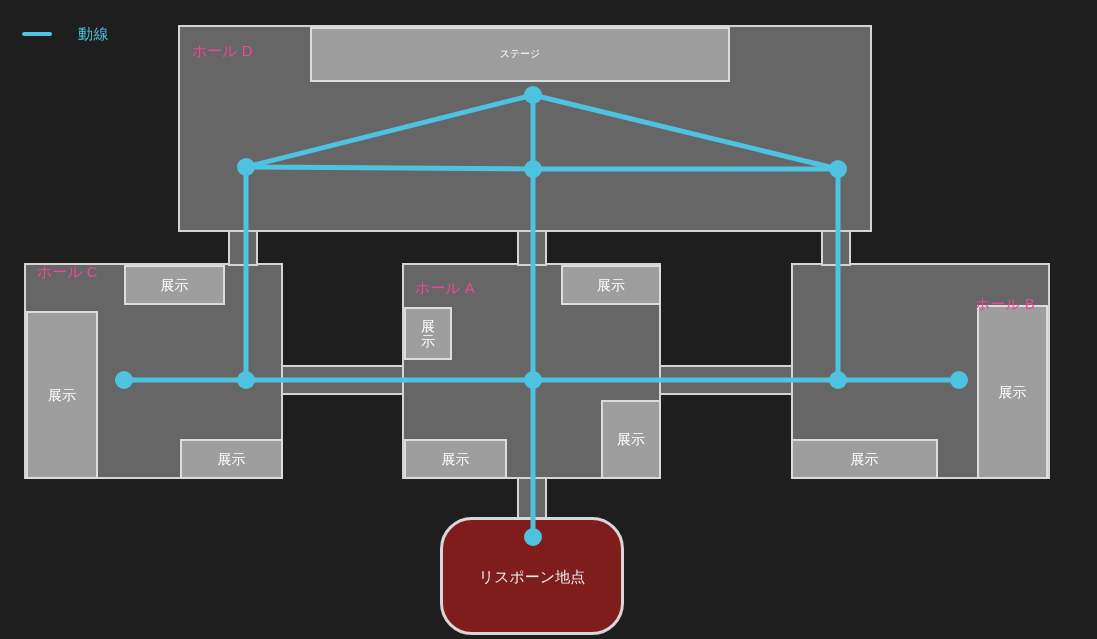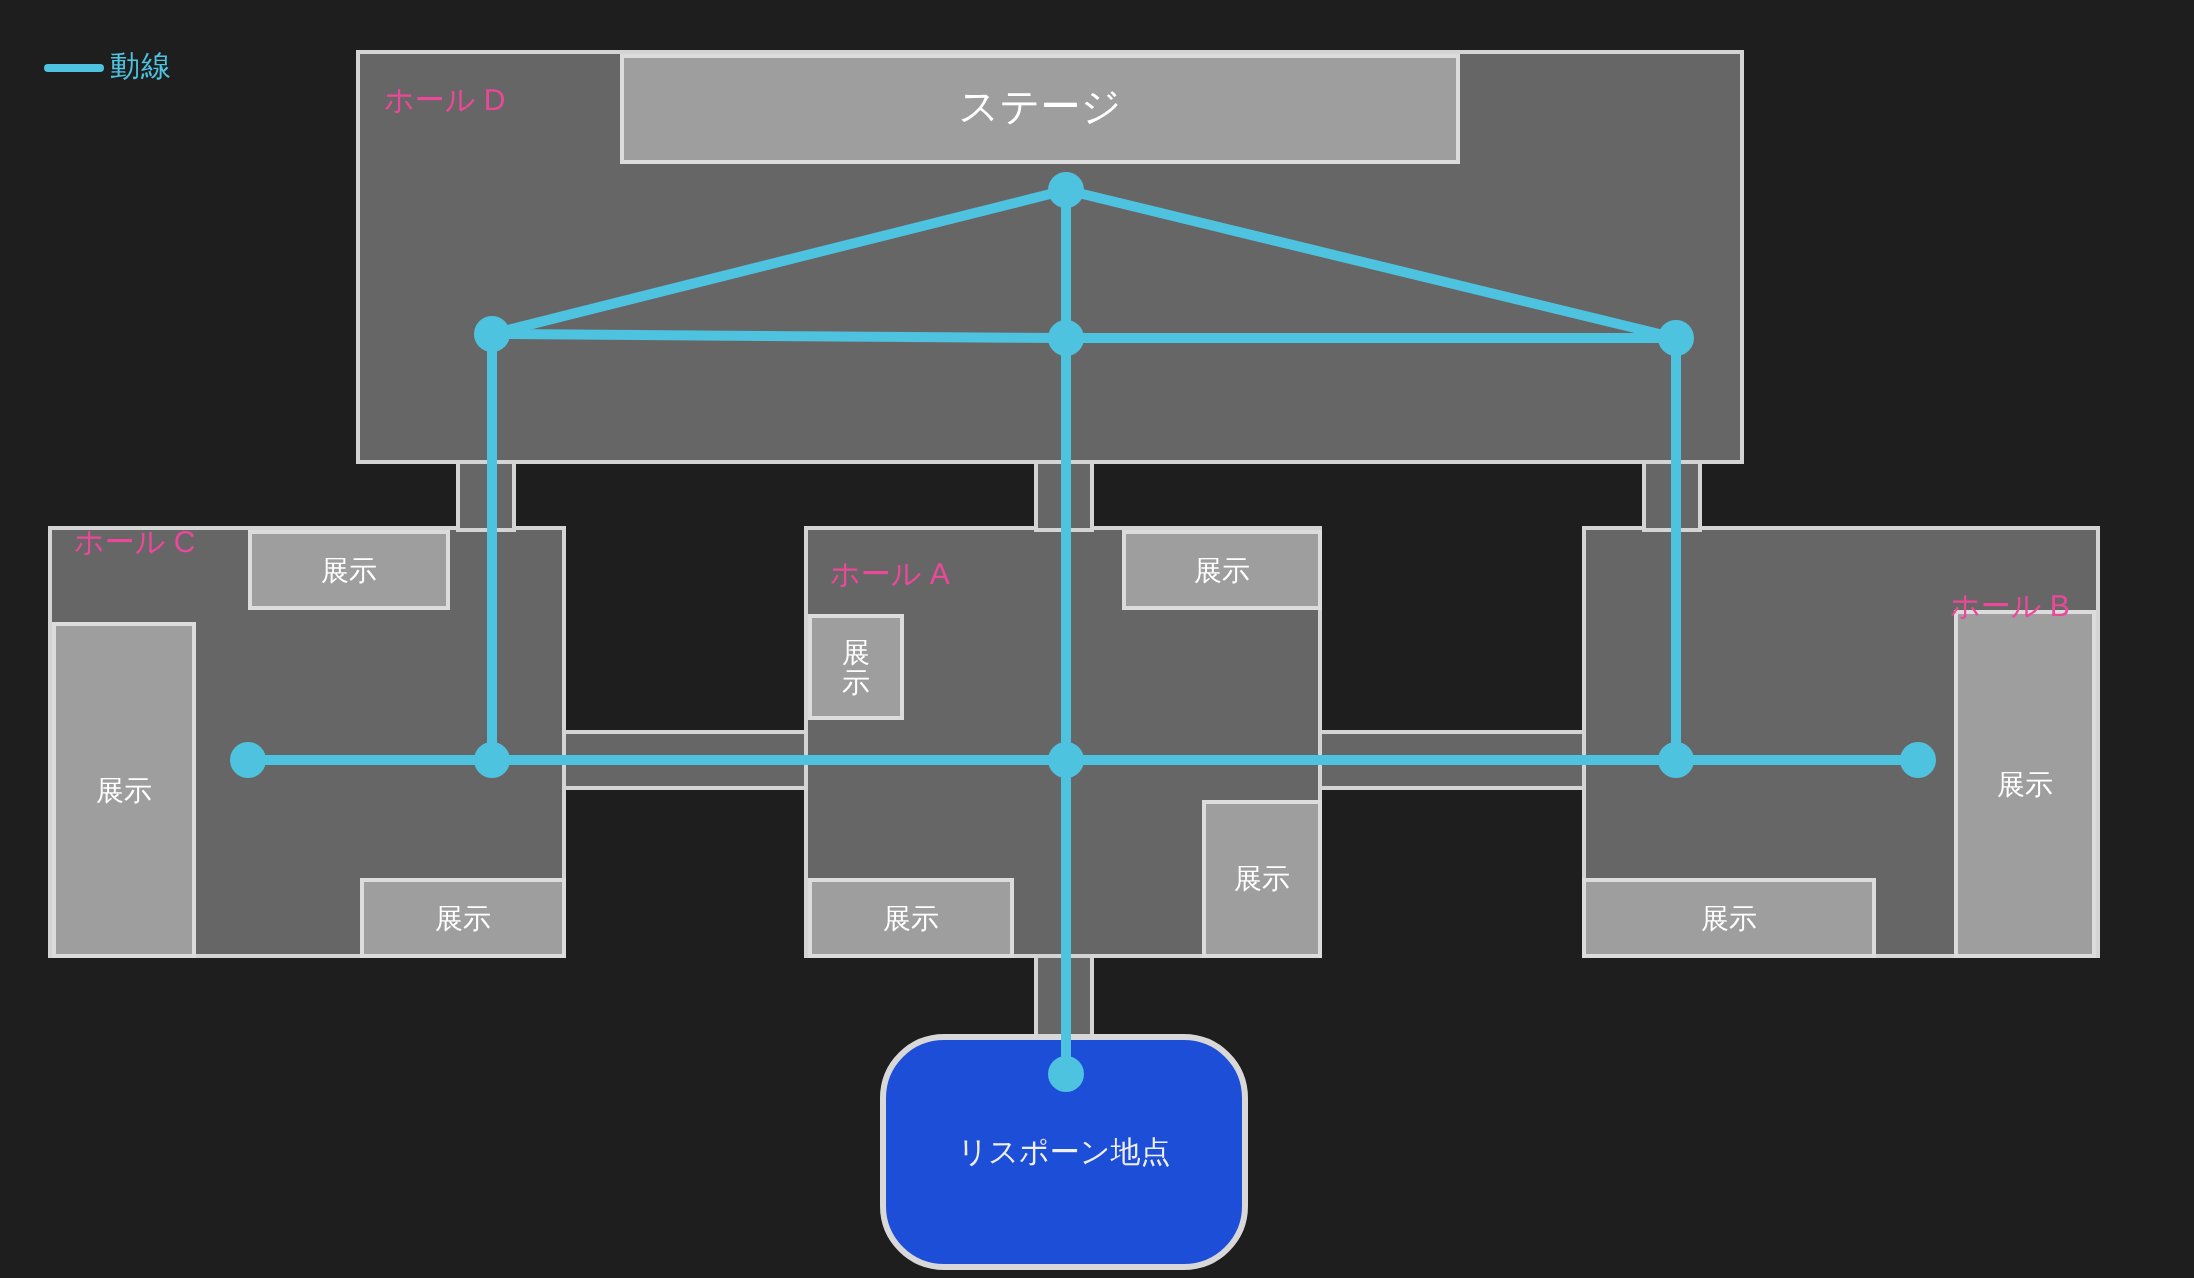--- a/index.html
+++ b/index.html
@@ -20,21 +20,21 @@
     background: #1e1e1e;
   }
 
   
   .legend {
     position: absolute;
     left: 22px;
     top: 26px;
     display: flex;
     align-items: center;
-    gap: 3px;
+    gap: 26px;
     z-index: 40;
   }
   .legend-swatch {
     width: 30px;
     height: 4px;
     border-radius: 2px;
     background: #4ec3e0;
     display: block;
   }
   .legend-label {
@@ -86,21 +86,21 @@
     position: absolute;
     background: #666666;
     border: 2px solid #d4d4d4;
     box-sizing: border-box;
     z-index: 6;
   }
 
   
   .respawn {
     position: absolute;
-    background: #1d4ed8;
+    background: #7f1d1d;
     border: 3px solid #d8d8d8;
     border-radius: 32px;
     box-sizing: border-box;
     display: flex;
     align-items: center;
     justify-content: center;
     z-index: 8;
   }
   .respawn-label {
     color: #efefef;
@@ -144,21 +144,21 @@
       <div class="corridor" style="left: 228px; top: 230px; width: 30px; height: 36px; background: rgb(102, 102, 102); border-color: rgb(212, 212, 212);"></div>
       <div class="corridor" style="left: 517px; top: 230px; width: 30px; height: 36px; background: rgb(102, 102, 102); border-color: rgb(212, 212, 212);"></div>
       <div class="corridor" style="left: 821px; top: 230px; width: 30px; height: 36px; background: rgb(102, 102, 102); border-color: rgb(212, 212, 212);"></div>
       <div class="corridor" style="left: 281px; top: 365px; width: 123px; height: 30px; background: rgb(102, 102, 102); border-color: rgb(212, 212, 212);"></div>
       <div class="corridor" style="left: 659px; top: 365px; width: 134px; height: 30px; background: rgb(102, 102, 102); border-color: rgb(212, 212, 212);"></div>
       <div class="corridor" style="left: 517px; top: 477px; width: 30px; height: 44px; background: rgb(102, 102, 102); border-color: rgb(212, 212, 212);"></div>
     </div>
 
   <div id="blocks-layer">
       <div class="block" style="left: 310px; top: 27px; width: 420px; height: 55px; background: rgb(158, 158, 158); border-color: rgb(220, 220, 220);">
-        <span class="block-label" style="font-size: 20px;">ステージ</span>
+        <span class="block-label" style="font-size: 10px;">ステージ</span>
       </div>
       <div class="block" style="left: 124px; top: 265px; width: 101px; height: 40px; background: rgb(158, 158, 158); border-color: rgb(220, 220, 220);">
         <span class="block-label" style="font-size: 14px;">展示</span>
       </div>
       <div class="block" style="left: 26px; top: 311px; width: 72px; height: 168px; background: rgb(158, 158, 158); border-color: rgb(220, 220, 220);">
         <span class="block-label" style="font-size: 14px;">展示</span>
       </div>
       <div class="block" style="left: 180px; top: 439px; width: 103px; height: 40px; background: rgb(158, 158, 158); border-color: rgb(220, 220, 220);">
         <span class="block-label" style="font-size: 14px;">展示</span>
       </div>

